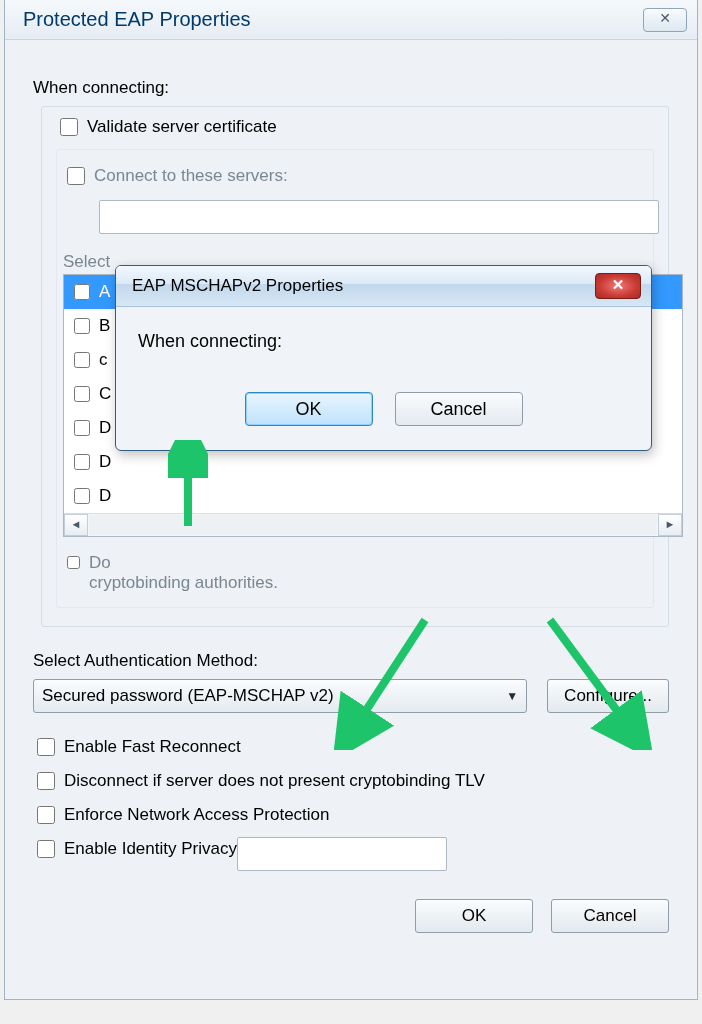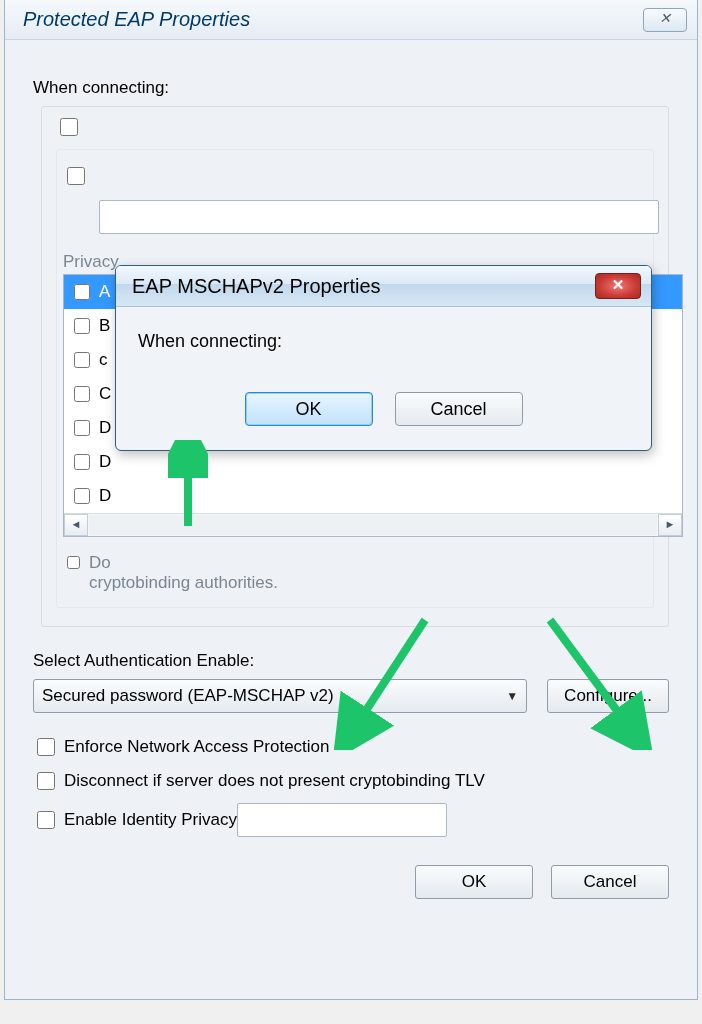--- a/index.html
+++ b/index.html
@@ -29,21 +29,20 @@
   }
   .win-titlebar {
     height: 40px;
     background: linear-gradient(#f5f9fc, #e5ecf3);
     border-bottom: 1px solid #c7d6e4;
     display: flex;
     align-items: center;
     justify-content: space-between;
     padding: 0 10px 0 18px;
     box-sizing: border-box;
-    font-style: italic;
   }
   .win-title {
     color: #003a6a;
     font-size: 20px;
   }
   .win-close {
     width: 42px;
     height: 22px;
     border: 1px solid #8ea6bb;
     border-radius: 4px;
@@ -182,21 +181,21 @@
   }
 
   .options-stack {
     margin: 22px 0 0 8px;
     display: flex;
     flex-direction: column;
     gap: 10px;
   }
   .identity-row {
     display: flex;
-    align-items: center;
+    align-items: flex-start;
     gap: 0;
   }
   .identity-row input.text-field {
     width: 210px;
     margin: 0;
   }
 
   .footer {
     display: flex;
     justify-content: flex-end;
@@ -220,21 +219,21 @@
   .modal-titlebar {
     height: 40px;
     background: linear-gradient(#f2f8ff 0%, #dbe9f6 45%, #c3d8ec 46%, #d6e7f5 100%);
     display: flex;
     align-items: center;
     justify-content: space-between;
     padding: 0 10px 0 16px;
     border-bottom: 1px solid #a9c3da;
   }
   .modal-title {
-    font-size: 20px;
+    font-size: 17px;
     color: #000;
   }
   .modal-close {
     width: 44px; height: 24px;
     border-radius: 4px;
     background: radial-gradient(ellipse at center, #f07a7a 0%, #c93a33 60%, #a82a24 100%);
     border: 1px solid #7a1c17;
     color: #fff;
     font-weight: bold;
     text-align: center;
@@ -294,29 +293,31 @@
     <div class="win-close">✕</div>
   </div>
 
   <div class="win-body">
 
     <div class="section-label">When connecting:</div>
 
     <div class="group-box" style="padding-bottom:18px;">
       <div class="checkbox-row" style="margin:-6px 0 10px 0;">
         <input type="checkbox" style="">
+        <span>Validate server certificate</span>
       </div>
 
       <div style="border:1px solid #e2e8ed; border-radius:3px; padding:14px 10px 14px 6px;">
         <div class="checkbox-row muted">
           <input type="checkbox" style="">
+          <span>Connect to these servers:</span>
         </div>
         <input class="text-field" type="text" value="" style="">
 
-        <div class="trusted-label muted">Privacy</div>
+        <div class="trusted-label muted">Select</div>
 
         <div class="listbox">
           <div class="list-row selected">
             <input type="checkbox" style="">
             <span>A</span>
           </div>
           <div class="list-row">
             <input type="checkbox" style="">
             <span>B</span>
           </div>
@@ -350,38 +351,42 @@
         <div class="dont-prompt muted">
           <input type="checkbox" style="">
           <div>
             <span>Do</span><br>
             <span>cryptobinding authorities.</span>
           </div>
         </div>
       </div>
     </div>
 
-    <div class="auth-label">Select Authentication Enable:</div>
+    <div class="auth-label">Select Authentication Method:</div>
 
     <div class="auth-row">
       <div class="combo">
         <span>Secured password (EAP-MSCHAP v2)</span>
         <span class="chev">▼</span>
       </div>
       <button class="win-btn">Configure...</button>
     </div>
 
     <div class="options-stack">
       <label class="checkbox-row">
         <input type="checkbox" style="">
-        <span>Enforce Network Access Protection</span>
+        <span>Enable Fast Reconnect</span>
       </label>
       <label class="checkbox-row">
         <input type="checkbox" style="">
         <span>Disconnect if server does not present cryptobinding TLV</span>
+      </label>
+      <label class="checkbox-row">
+        <input type="checkbox" style="">
+        <span>Enforce Network Access Protection</span>
       </label>
       <div class="identity-row">
         <label class="checkbox-row">
           <input type="checkbox" style="">
           <span>Enable Identity Privacy</span>
         </label>
         <input class="text-field" type="text" value="" style="">
       </div>
     </div>
 

